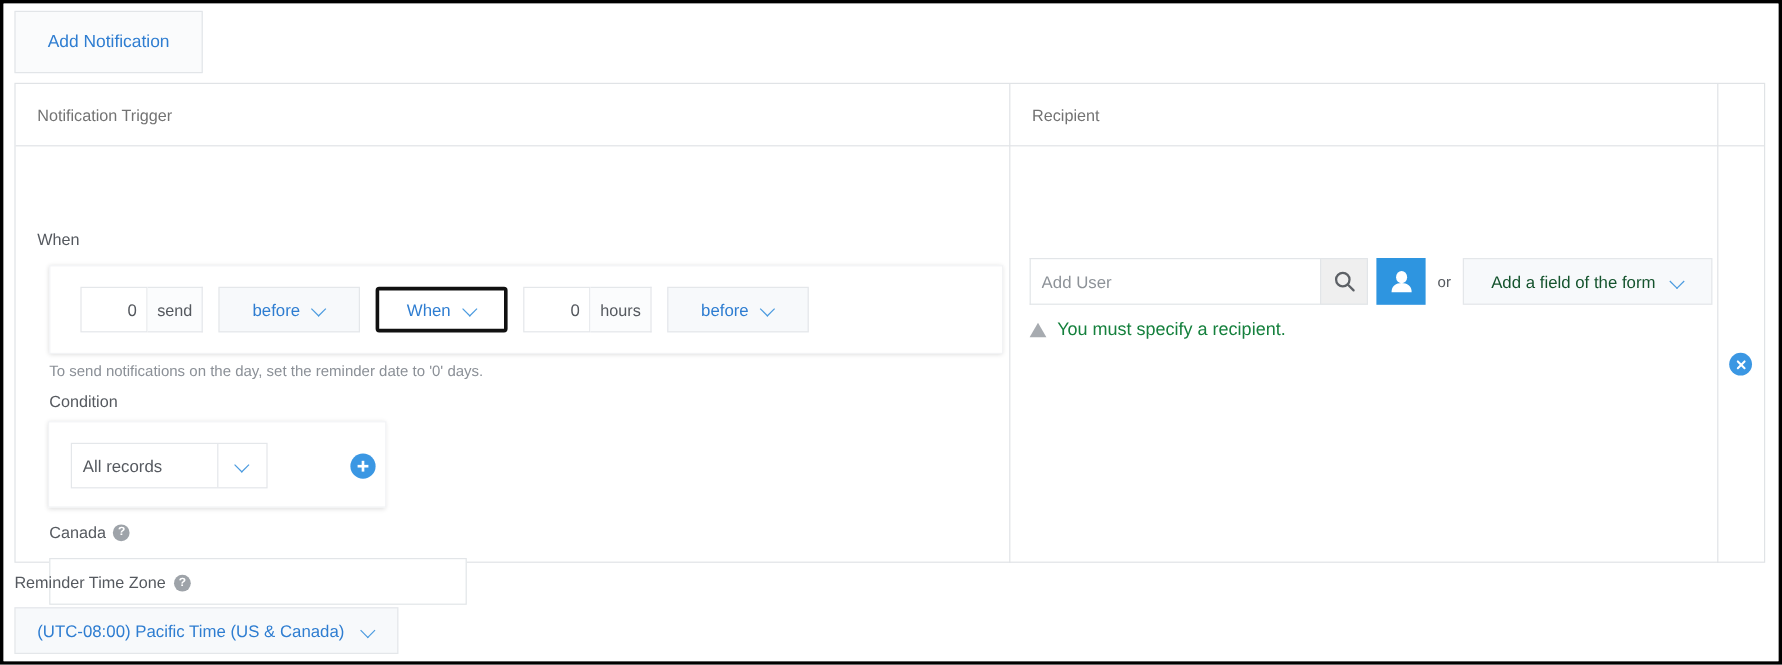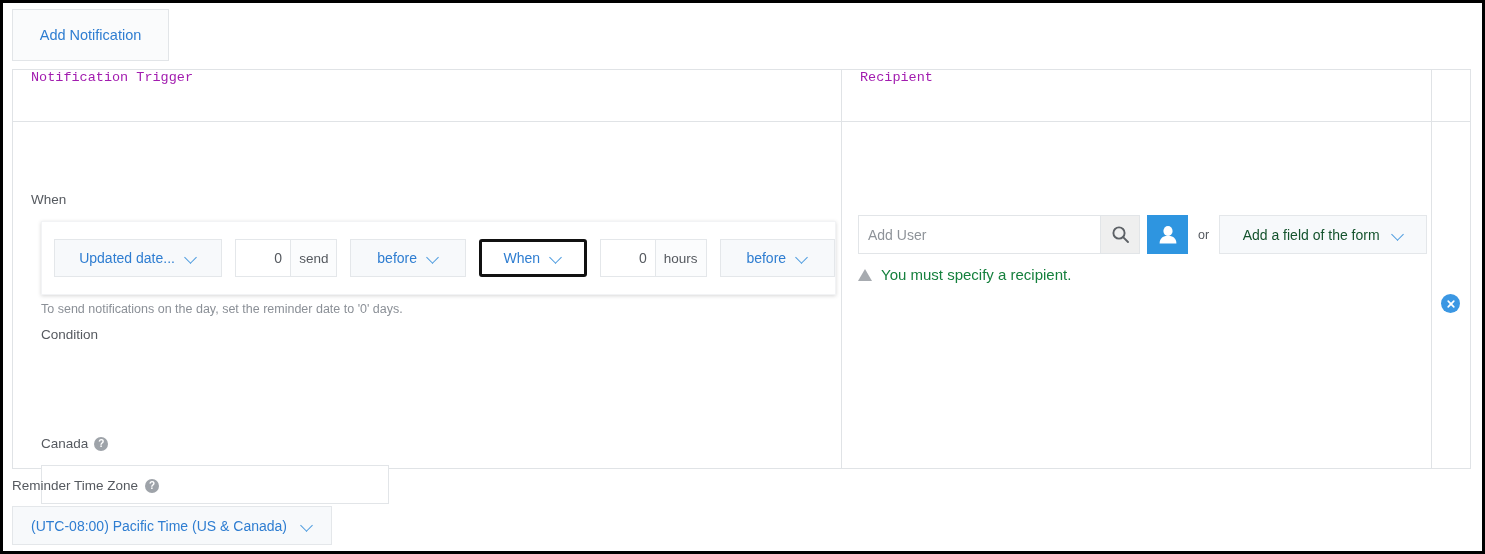--- a/index.html
+++ b/index.html
@@ -57,25 +57,24 @@
   }
   .grid-head {
     position: absolute;
     left: 0; top: 0;
     width: 100%; height: 52px;
     border-bottom: 1px solid #e0e3e6;
   }
   .head-cell {
     position: absolute;
     top: 0; height: 52px;
-    display: flex; 
+    display: flex; align-items: center;
     font-size: 13.5px;
-    color: #a21caf;
+    color: #737373;
     padding-left: 10px;
-    font-family: Liberation Mono, monospace;
   }
   .col-div {
     position: absolute;
     top: 0;
     width: 1px;
     background: #e0e3e6;
   }
 
   
   .panel-left {
@@ -392,24 +391,20 @@
 
     <div class="col-div" style="left:828px;height:399px;"></div>
     <div class="col-div" style="left:1418px;height:399px;"></div>
 
     <div class="panel-left">
 
       <div class="lbl lbl-when">When</div>
 
       <div class="when-box">
 
-        <div class="ddl" style="width:172px;">
-          <span>Updated date...</span>
-          <span class="chev"></span>
-        </div>
 
         <div class="numgroup" style="margin-left:13px;">
           <input class="numinput" type="text" value="0" style="">
           <div class="numsuffix">send</div>
         </div>
 
         <div class="ddl" style="width:118px;margin-left:13px;">
           <span>before</span>
           <span class="chev"></span>
         </div>
@@ -427,20 +422,34 @@
         <div class="ddl" style="width:118px;margin-left:13px;">
           <span>before</span>
           <span class="chev"></span>
         </div>
       </div>
 
       <div class="hint">To send notifications on the day, set the reminder date to '0' days.</div>
 
       <div class="lbl lbl-condition">Condition</div>
 
+      <div class="cond-box">
+        <div class="cond-select">
+          <span class="val">All records</span>
+          <span class="arrowcell">
+            <span class="chev"></span>
+          </span>
+        </div>
+        <div class="circle-btn plus-btn">
+          <svg width="11" height="11" viewBox="0 0 11 11">
+            <rect x="4.4" y="1" width="2.2" height="9" fill="#ffffff"></rect>
+            <rect x="1" y="4.4" width="9" height="2.2" fill="#ffffff"></rect>
+          </svg>
+        </div>
+      </div>
 
       <div class="lbl lbl-summary">
         <span>Canada</span>
         <span class="help-ico">?</span>
       </div>
       <textarea class="summary-box" placeholder="" style=""></textarea>
     </div>
 
     <div class="panel-right">
 

